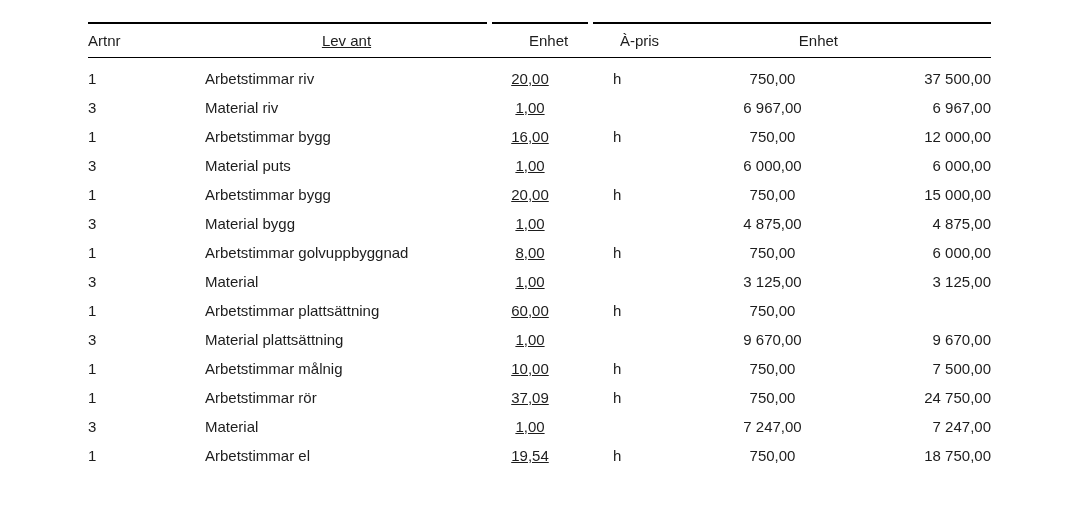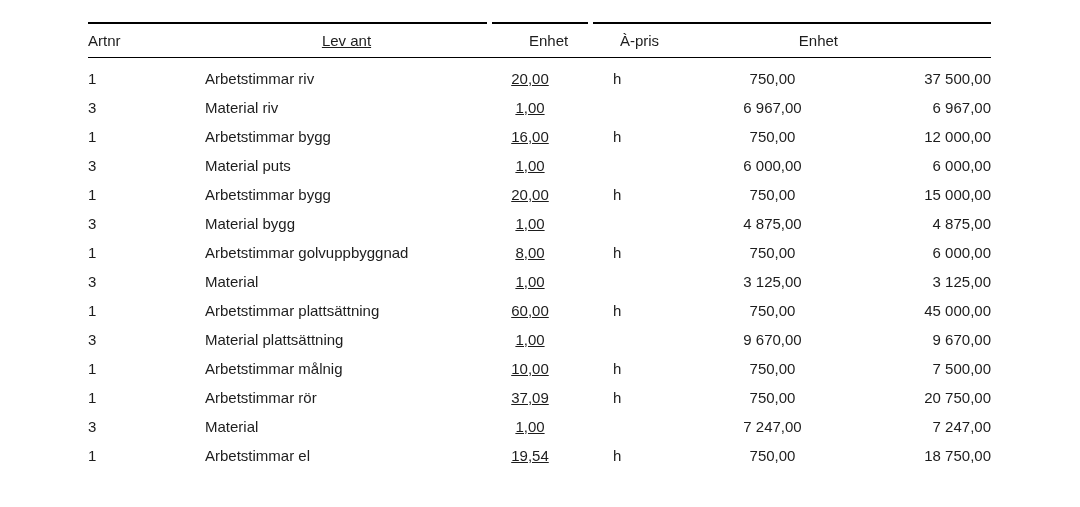--- a/index.html
+++ b/index.html
@@ -144,21 +144,20 @@
         <div class="cell c4"></div>
         <div class="cell c5">3 125,00</div>
         <div class="cell c6">3 125,00</div>
       </div>
       <div class="grid-row">
         <div class="cell c1">1</div>
         <div class="cell c2">Arbetstimmar plattsättning</div>
         <div class="cell c3">60,00</div>
         <div class="cell c4">h</div>
         <div class="cell c5">750,00</div>
-        <div class="cell c6">45 000,00</div>
       </div>
       <div class="grid-row">
         <div class="cell c1">3</div>
         <div class="cell c2">Material plattsättning</div>
         <div class="cell c3">1,00</div>
         <div class="cell c4"></div>
         <div class="cell c5">9 670,00</div>
         <div class="cell c6">9 670,00</div>
       </div>
       <div class="grid-row">
@@ -168,21 +167,21 @@
         <div class="cell c4">h</div>
         <div class="cell c5">750,00</div>
         <div class="cell c6">7 500,00</div>
       </div>
       <div class="grid-row">
         <div class="cell c1">1</div>
         <div class="cell c2">Arbetstimmar rör</div>
         <div class="cell c3">37,09</div>
         <div class="cell c4">h</div>
         <div class="cell c5">750,00</div>
-        <div class="cell c6">20 750,00</div>
+        <div class="cell c6">24 750,00</div>
       </div>
       <div class="grid-row">
         <div class="cell c1">3</div>
         <div class="cell c2">Material</div>
         <div class="cell c3">1,00</div>
         <div class="cell c4"></div>
         <div class="cell c5">7 247,00</div>
         <div class="cell c6">7 247,00</div>
       </div>
       <div class="grid-row">

